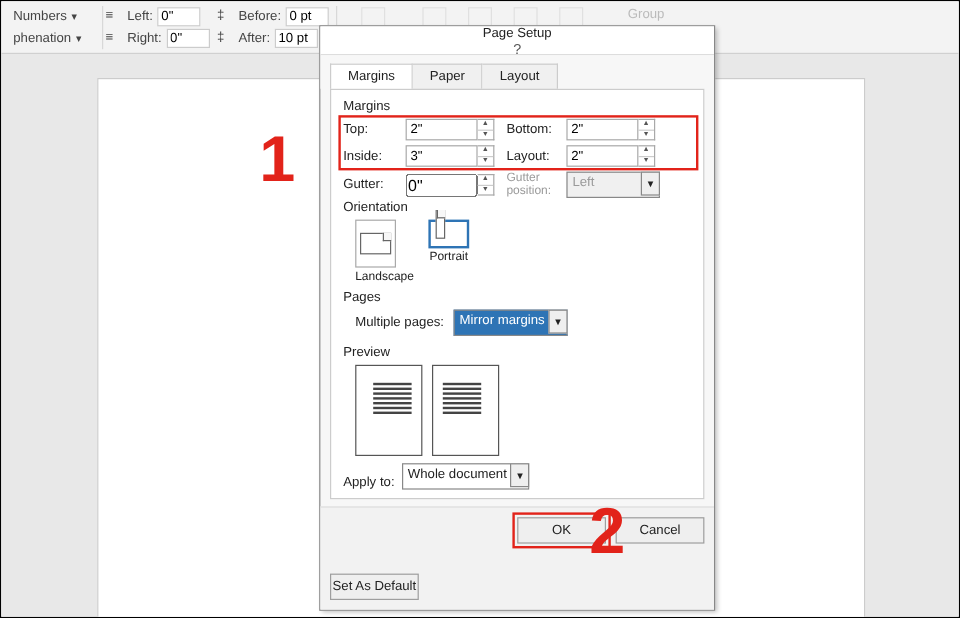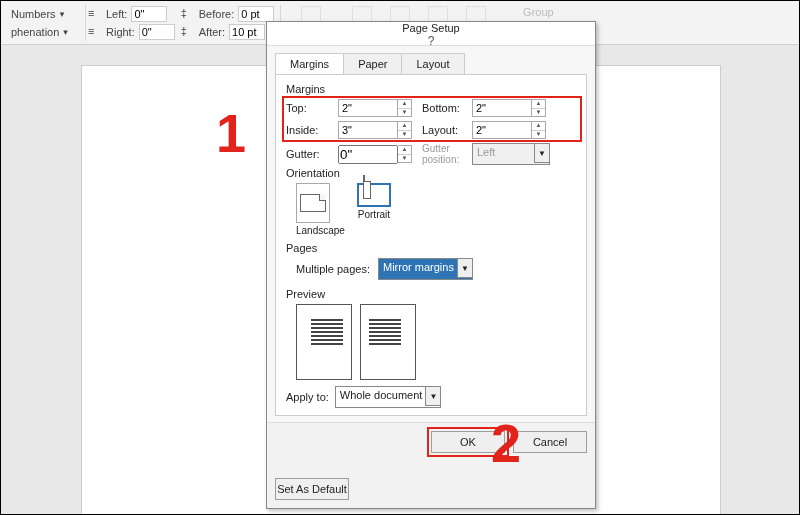--- a/index.html
+++ b/index.html
@@ -60,21 +60,21 @@
   .sel { height: 20px; font-size: 11px; border: 1px solid #888; background: #fff; padding: 2px 18px 18px 4px; }
   .sel-wrap.hl .sel { background: #2e74b5; color: #fff; }
   .sel-arrow { position: absolute; right: 0; top: 0; width: 16px; height: 20px; border: 1px solid #888; background: #efefef; font-size: 8px; display:flex; align-items:center; justify-content:center; }
 
   .preview-row { display: flex; gap: 8px; margin: 4px 0 4px 10px; }
   .pv { width: 56px; height: 76px; border: 1px solid #555; background:#fff; padding: 14px 8px 14px 8px; display:flex; flex-direction:column; gap:2px; }
   .pv.mir { padding: 14px 8px 14px 14px; }
   .pv.mir2 { padding: 14px 14px 14px 8px; }
   .pv .ln { height: 2px; background: #444; }
 
-  .apply-row { display:flex; align-items:center; gap:6px; margin-top:6px; }
+  .apply-row { display:flex; align-items:flex-end; gap:6px; margin-top:6px; }
 
   .btnbar { display:flex; justify-content:flex-end; gap:8px; padding:8px; border-top:1px solid #ddd; background:#f2f2f2; }
   .btn { min-width:74px; height:22px; border:1px solid #9e9e9e; background:#efefef; font-size:11px; display:flex; align-items:center; justify-content:center; }
   .btn.left { margin-right:auto;margin-top:47px; }
 
   .annot { position:absolute; font: 700 54px/1 "Segoe UI", sans-serif; color:#e2231a; pointer-events:none; }
 </style>
 </head>
 <body>
 

